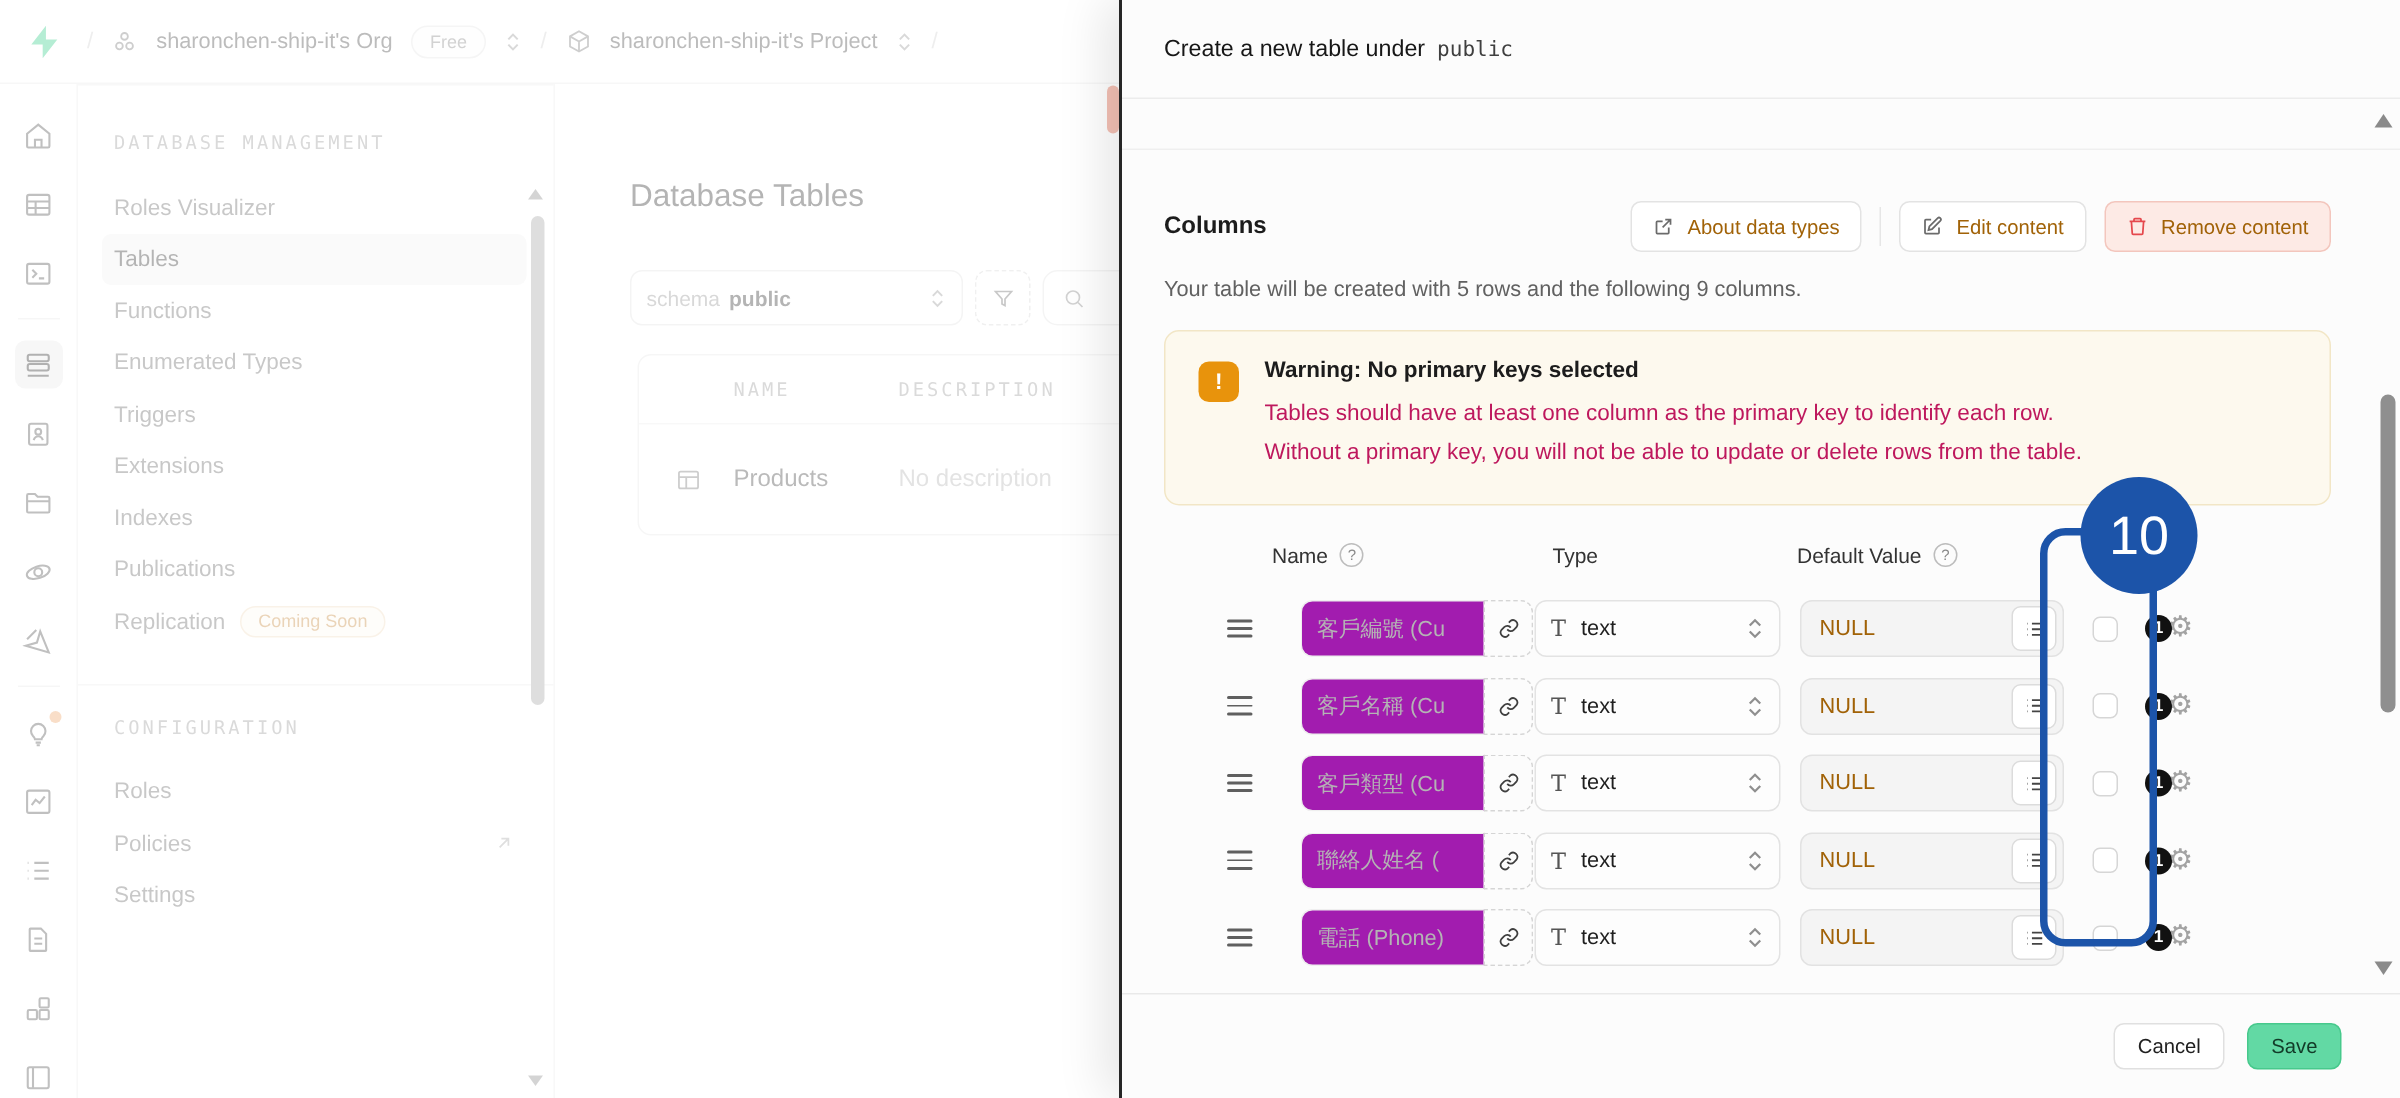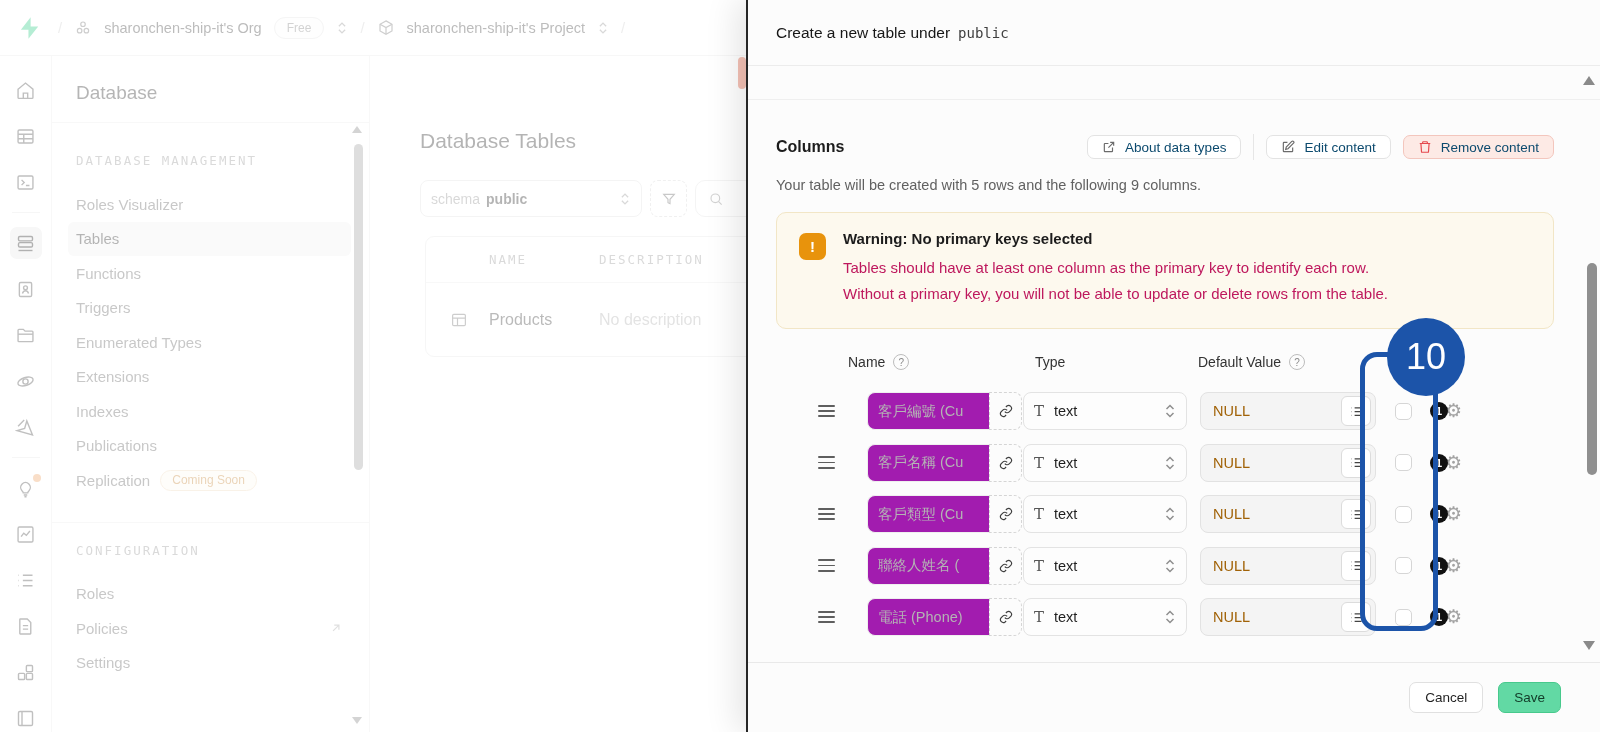--- a/index.html
+++ b/index.html
@@ -41,21 +41,21 @@
   .nav-div { height:1px; background:#ececec; margin:24px -26px 0 -24px; }
   .nav-gap { height:20px; }
 
   
   .nav-sb-up { position:absolute; right:7px; top:70px; width:0; height:0; border-left:5px solid transparent; border-right:5px solid transparent; border-bottom:7px solid #8f8f8f; }
   .nav-sb-thumb { position:absolute; right:6px; top:88px; width:9px; height:326px; border-radius:5px; background:#a9a9a9; }
   .nav-sb-down { position:absolute; right:7px; bottom:8px; width:0; height:0; border-left:5px solid transparent; border-right:5px solid transparent; border-top:7px solid #8f8f8f; }
 
   
   .main { position:absolute; left:370px; top:56px; right:0; bottom:0; background:#fff; }
-  .main-title { position:absolute; left:50px; top:73px; font-size:21px; color:#3a3a3a; }
+  .main-title { position:absolute; left:50px; top:63px; font-size:21px; color:#3a3a3a; }
   .controls { position:absolute; left:50px; top:124px; display:flex; align-items:center; gap:8px; }
   .schema-sel { width:222px; height:37px; border:1px solid #e3e3e3; border-radius:8px; display:flex; align-items:center; padding:0 10px; font-size:14px; background:#fff; }
   .schema-sel .lab { color:#9a9a9a; margin-right:6px; }
   .schema-sel .val { color:#3c3c3c; font-weight:700; }
   .schema-sel .grow { flex:1; }
   .sq-btn { width:37px; height:37px; border:1px dashed #d7d7d7; border-radius:8px; display:flex; align-items:center; justify-content:center; color:#6e6e6e; background:#fff; }
   .search-pill { width:150px; height:37px; border:1px solid #e3e3e3; border-radius:10px; display:flex; align-items:center; padding:0 12px; color:#8a8a8a; background:#fff; }
   .tbl-card { position:absolute; left:55px; top:180px; width:540px; border:1px solid #e7e7e7; border-radius:9px; background:#fff; }
   .tbl-head { display:flex; align-items:center; height:46px; border-bottom:1px solid #ededed; font-family:"DejaVu Sans Mono", monospace; font-size:12.5px; letter-spacing:2px; color:#9d9d9d; }
   .tbl-row { display:flex; align-items:center; height:73px; font-size:16px; }
@@ -74,21 +74,21 @@
   
   #dialog { position:absolute; left:746px; top:0; right:0; bottom:0; background:#fcfcfc; border-left:2px solid #262626; box-shadow:-10px 0 30px rgba(0,0,0,0.10); z-index:10; }
   .dlg-header { height:66px; display:flex; align-items:center; padding:0 28px; border-bottom:1px solid #ececec; font-size:15.5px; color:#171717; }
   .dlg-header .schema { font-family:"DejaVu Sans Mono", monospace; font-size:14px; color:#3f3f3f; margin-left:8px; }
   .dlg-hair2 { height:1px; background:#efefef; margin-top:33px; }
   .dlg-content { padding:0 46px 0 28px; }
 
   .cols-head { margin-top:34px; display:flex; align-items:center; }
   .cols-title { font-size:16px; font-weight:700; color:#1c1c1c; }
   .cols-actions { margin-left:auto; display:flex; align-items:center; gap:12px; }
-  .btn { height:24px; display:flex; align-items:center; gap:9px; padding:0 14px; border:1px solid #e3e3e3; border-radius:7px; background:#fff; font-size:13.5px; color:#0c4a6e; font-family:"Liberation Sans", sans-serif; }
+  .btn { height:34px; display:flex; align-items:center; gap:9px; padding:0 14px; border:1px solid #e3e3e3; border-radius:7px; background:#fff; font-size:13.5px; color:#a16207; font-family:"Liberation Sans", sans-serif; }
   .btn svg { width:14px; height:14px; color:#6b6b6b; }
   .vdiv { width:1px; height:26px; background:#e6e6e6; }
   .btn.danger { background:#fdeae5; border-color:#f3c6bd; }
   .btn.danger svg { color:#e5484d; }
 
   .summary { margin-top:17px; font-size:14.5px; color:#616161; }
 
   .warnbox { margin-top:19px; border:1px solid #f2e6c6; background:#fdf9ee; border-radius:10px; padding:17px 22px 21px 22px; display:flex; gap:17px; }
   .warn-ico { width:27px; height:27px; border-radius:7px; background:#e8930c; color:#fff; font-weight:700; font-size:15px; display:flex; align-items:center; justify-content:center; flex:0 0 auto; margin-top:3px; }
   .warn-title { font-size:15px; font-weight:700; color:#1c1c1c; margin-bottom:8px; }
@@ -257,38 +257,37 @@
       </div>
     <div class="rail-btn">
         <svg viewBox="0 0 24 24" fill="none" stroke="currentColor" stroke-width="1.6">
           <rect x="4" y="4" width="16" height="16" rx="1.5"></rect>
           <path d="M8 4v16"></path>
         </svg>
       </div>
   </div>
 
   <div class="nav">
-    <div class="nav-title">Database</div>
     <div class="hairline"></div>
     <div class="nav-inner">
       <div class="nav-sec">DATABASE MANAGEMENT</div>
       <div class="nav-item">
           <span>Roles Visualizer</span>
         </div>
       <div class="nav-item sel">
           <span>Tables</span>
         </div>
       <div class="nav-item">
           <span>Functions</span>
         </div>
       <div class="nav-item">
+          <span>Enumerated Types</span>
+        </div>
+      <div class="nav-item">
           <span>Triggers</span>
-        </div>
-      <div class="nav-item">
-          <span>Enumerated Types</span>
         </div>
       <div class="nav-item">
           <span>Extensions</span>
         </div>
       <div class="nav-item">
           <span>Indexes</span>
         </div>
       <div class="nav-item">
           <span>Publications</span>
         </div>

